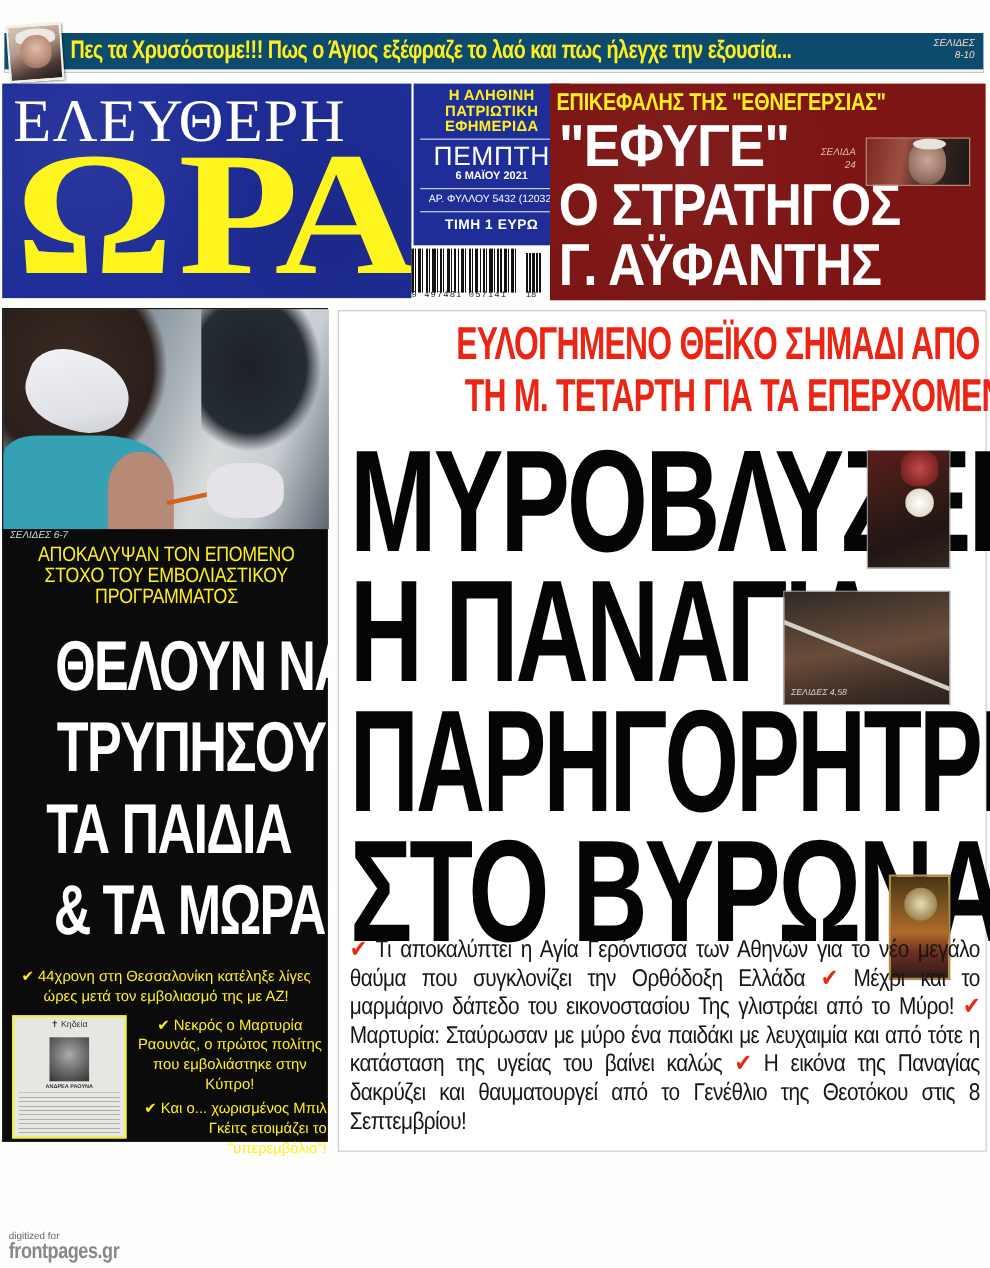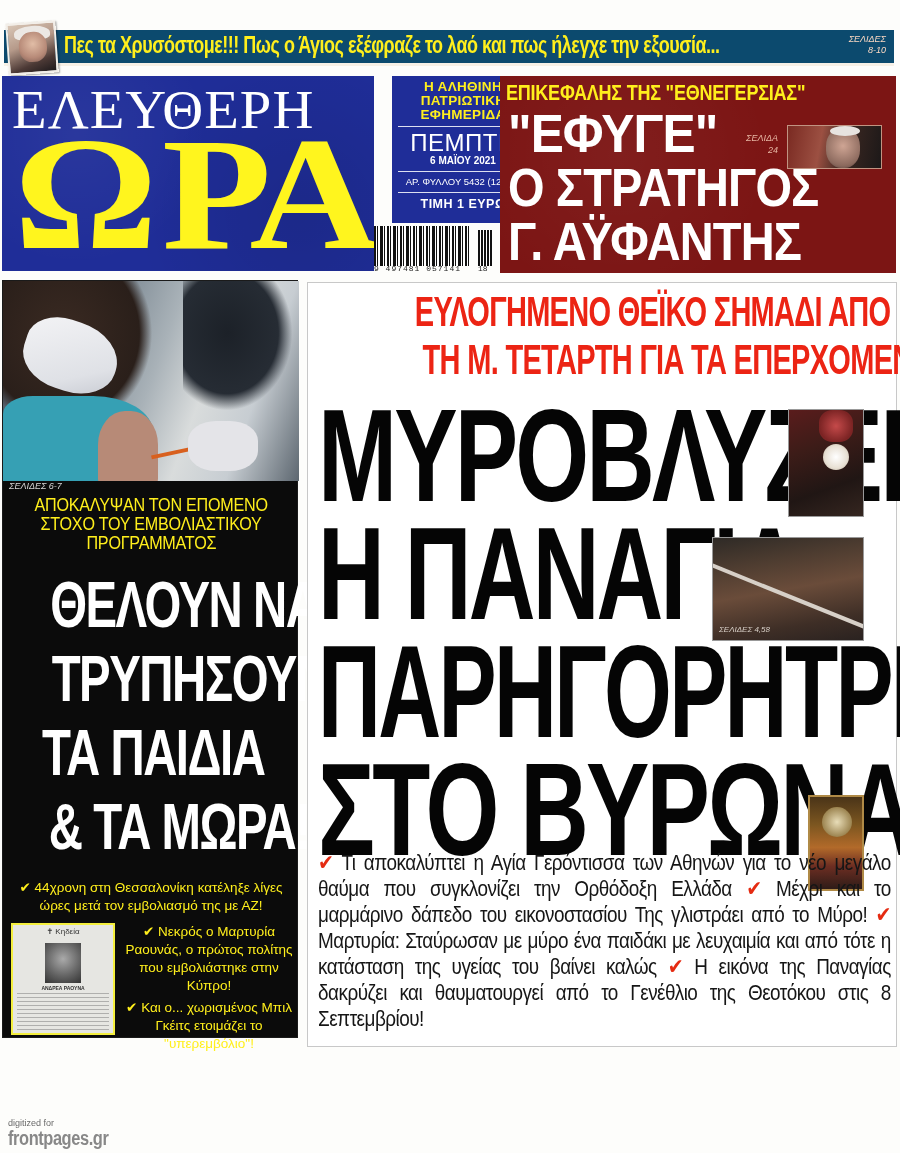--- a/index.html
+++ b/index.html
@@ -15,21 +15,21 @@
   #portrait { left: 7px; top: 22px; width: 50px; height: 52px; background: linear-gradient(160deg, #d8c6b6 0%, #b69a8a 40%, #4d3a36 75%, #1e1a1c 100%); border: 2px solid #f2eee8; transform: rotate(-4deg); box-shadow: 1px 1px 2px rgba(0,0,0,0.4); }
   #portrait .face { position: absolute; left: 10px; top: 8px; width: 28px; height: 30px; border-radius: 45%; background: radial-gradient(circle at 50% 40%, #e1bda6 0%, #b78a78 60%, #7c5a52 100%); }
   #portrait .hair { position: absolute; left: 6px; top: 2px; width: 36px; height: 14px; border-radius: 50% 50% 30% 30%; background: #ece8e4; }
 
   
   #masthead { left: 2px; top: 76px; width: 372px; height: 195px; background: #1f2d98;
     background-image: radial-gradient(circle at 20% 30%, rgba(255,255,255,0.05) 0, transparent 40%), radial-gradient(circle at 80% 70%, rgba(0,0,0,0.1) 0, transparent 50%); }
   #masthead .subtitle { position: absolute; left: 10px; top: 6px; color: #fff; font-family: "Liberation Serif", serif; font-size: 55px; letter-spacing: 1px; line-height: 56px; white-space: nowrap; transform: scaleX(1.03); transform-origin: left top; }
   #masthead .title { position: absolute; left: 12px; top: 48px; color: #fff51e; font-family: "Liberation Serif", serif; font-weight: bold; font-size: 160px; line-height: 140px; letter-spacing: 4px; white-space: nowrap; transform: scaleX(1.12); transform-origin: left top; }
 
-  #infobox { left: 392px; top: 76px; width: 142px; height: 147px; background: #1f2d98; color: #fff; text-align: center; }
+  #infobox { left: 376px; top: 76px; width: 142px; height: 147px; background: #1f2d98; color: #fff; text-align: center; }
   #infobox .tag { color: #ffef1c; font-weight: bold; font-size: 13.5px; line-height: 14px; padding-top: 4px; letter-spacing: 0.3px; }
   #infobox hr { border: none; border-top: 1px solid #dcdff0; margin: 4px 6px; }
   #infobox .day { font-size: 24px; line-height: 24px; letter-spacing: 0.5px; }
   #infobox .date { font-weight: bold; font-size: 10px; line-height: 12px; }
   #infobox .issue { font-size: 9.5px; line-height: 12px; }
   #infobox .price { font-weight: bold; font-size: 12.5px; line-height: 14px; letter-spacing: 0.5px; }
 
   #barcode { left: 374px; top: 226px; width: 120px; height: 48px; }
   #barcode .bars { position: absolute; left: 0; top: 0; width: 96px; height: 40px;
     background: repeating-linear-gradient(90deg, #111 0 2px, #fff 2px 3px, #111 3px 4px, #fff 4px 6px, #111 6px 9px, #fff 9px 10px, #111 10px 11px, #fff 11px 13px); }
@@ -69,21 +69,21 @@
   #left-col .hl span { display: inline-block; transform: scaleX(0.74); white-space: nowrap; }
   #left-col .b1 { position: absolute; left: 0; top: 598px; width: 296px; text-align: center; color: #ffef1c; font-size: 13.5px; line-height: 18px; }
   .check { color: #ffef1c; }
   .check-red { color: #e52b12; }
   #obit { position: absolute; left: 8px; top: 642px; width: 104px; height: 112px; background: #e6e6e2; border: 2px solid #f4ef3e; }
   #obit .cross { text-align: center; font-size: 8px; color: #333; margin-top: 2px; }
   #obit .ph { position: absolute; left: 32px; top: 18px; width: 36px; height: 40px; background: radial-gradient(circle at 50% 40%, #aaa 0%, #666 55%, #333 100%); }
   #obit .name { position: absolute; left: 0; top: 60px; width: 100%; text-align: center; font-size: 5px; font-weight: bold; color: #333; }
   #obit .lines { position: absolute; left: 4px; top: 68px; width: 92px; height: 38px; background: repeating-linear-gradient(180deg, #8a8a8a 0 1px, transparent 1px 4px); opacity: 0.6; }
   #left-col .b2 { position: absolute; left: 118px; top: 642px; width: 176px; text-align: center; color: #ffef1c; font-size: 13.5px; line-height: 18px; }
-  #left-col .b3 { position: absolute; left: 118px; top: 718px; width: 176px; text-align: center; color: #ffef1c; font-size: 13.5px; line-height: 18px; }
+  #left-col .b3 { position: absolute; left: 118px; top: 718px; width: 176px; text-align: right; color: #ffef1c; font-size: 13.5px; line-height: 18px; }
 
   
   #main-story { left: 307px; top: 282px; width: 590px; height: 765px; background: #fff; border: 1px solid #c8c8c8; }
   #main-story .kicker { position: absolute; left: 0; width: 590px; text-align: center; color: #ec2414; font-weight: bold; font-size: 42px; line-height: 46px; letter-spacing: -1px; }
   #main-story .kicker span { display: inline-block; transform: scaleX(0.69); white-space: nowrap; }
   .blackbig { position: absolute; left: 10px; color: #050505; font-weight: bold; font-size: 132px; line-height: 118px; letter-spacing: -4px; white-space: nowrap; transform-origin: left top; }
   #mb1 { top: 114px; transform: scaleX(0.72); }
   #mb2 { top: 232px; transform: scaleX(0.70); }
   #mb3 { top: 350px; transform: scaleX(0.66); }
   #mb4 { top: 468px; transform: scaleX(0.72); }

